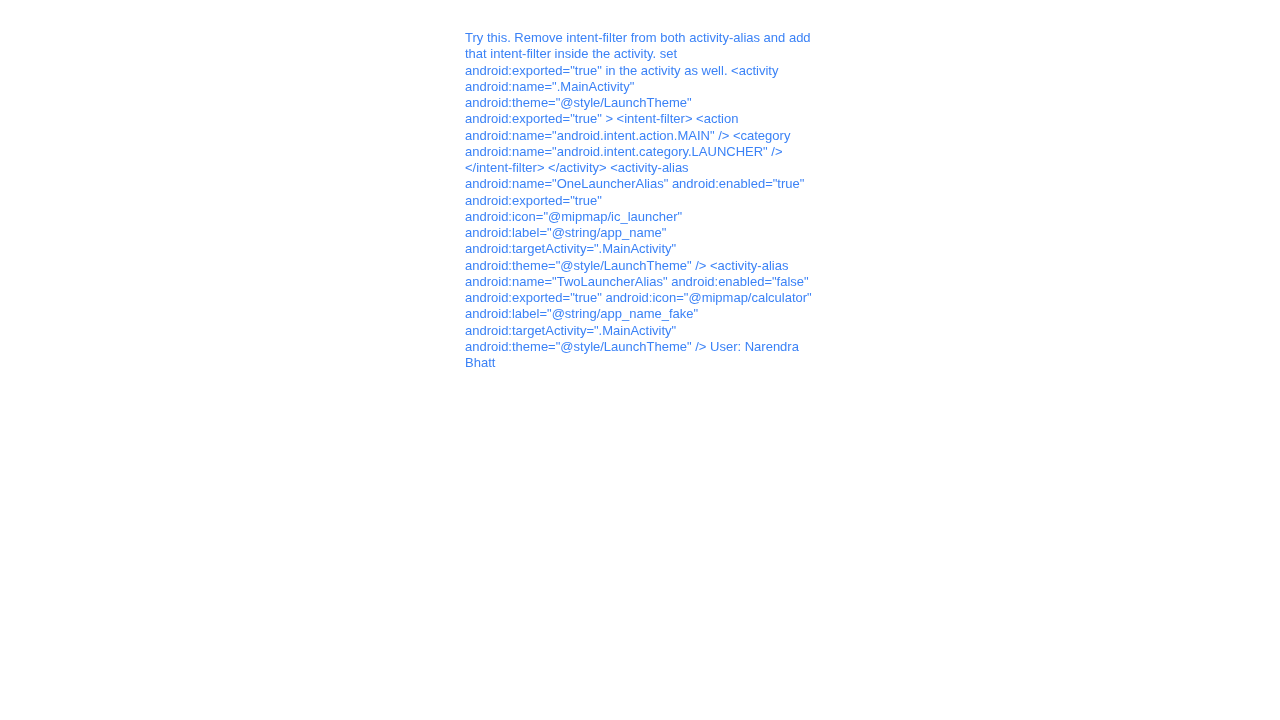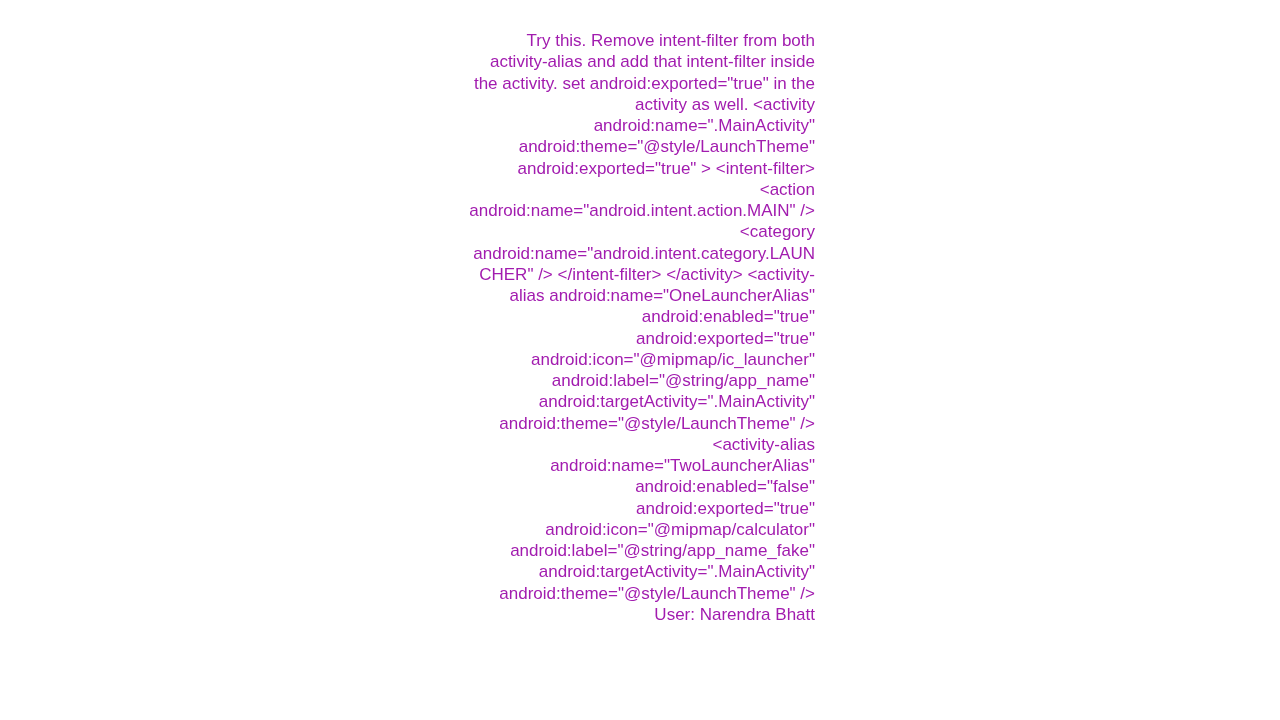--- a/index.html
+++ b/index.html
@@ -9,24 +9,24 @@
       height: 720px;
       background: #ffffff;
       font-family: Arial, Helvetica, sans-serif;
       display: flex;
       align-items: flex-start;
       justify-content: center;
     }
     .post {
       width: 350px;
       margin-top: 30px;
-      text-align: right;
-      font-size: 17px;
+      text-align: left;
+      font-size: 13px;
       line-height: 1.25;
-      color: #a21caf;
+      color: #3b82f6;
       word-break: break-word;
     }
   </style>
 </head>
 <body>
 
 <div class="post">
   <span>Try this.  Remove intent-filter from both activity-alias and add that intent-filter inside the activity.  set android:exported="true" in the activity as well. &lt;activity     android:name=".MainActivity"     android:theme="@style/LaunchTheme"     android:exported="true"     &gt;     &lt;intent-filter&gt;         &lt;action android:name="android.intent.action.MAIN" /&gt;         &lt;category android:name="android.intent.category.LAUNCHER" /&gt;     &lt;/intent-filter&gt; &lt;/activity&gt;  &lt;activity-alias     android:name="OneLauncherAlias"     android:enabled="true"     android:exported="true"     android:icon="@mipmap/ic_launcher"     android:label="@string/app_name"     android:targetActivity=".MainActivity"     android:theme="@style/LaunchTheme" /&gt; &lt;activity-alias     android:name="TwoLauncherAlias"     android:enabled="false"     android:exported="true"     android:icon="@mipmap/calculator"     android:label="@string/app_name_fake"     android:targetActivity=".MainActivity"     android:theme="@style/LaunchTheme" /&gt;</span>
   <span>User: </span><span>Narendra Bhatt</span>
 </div>

